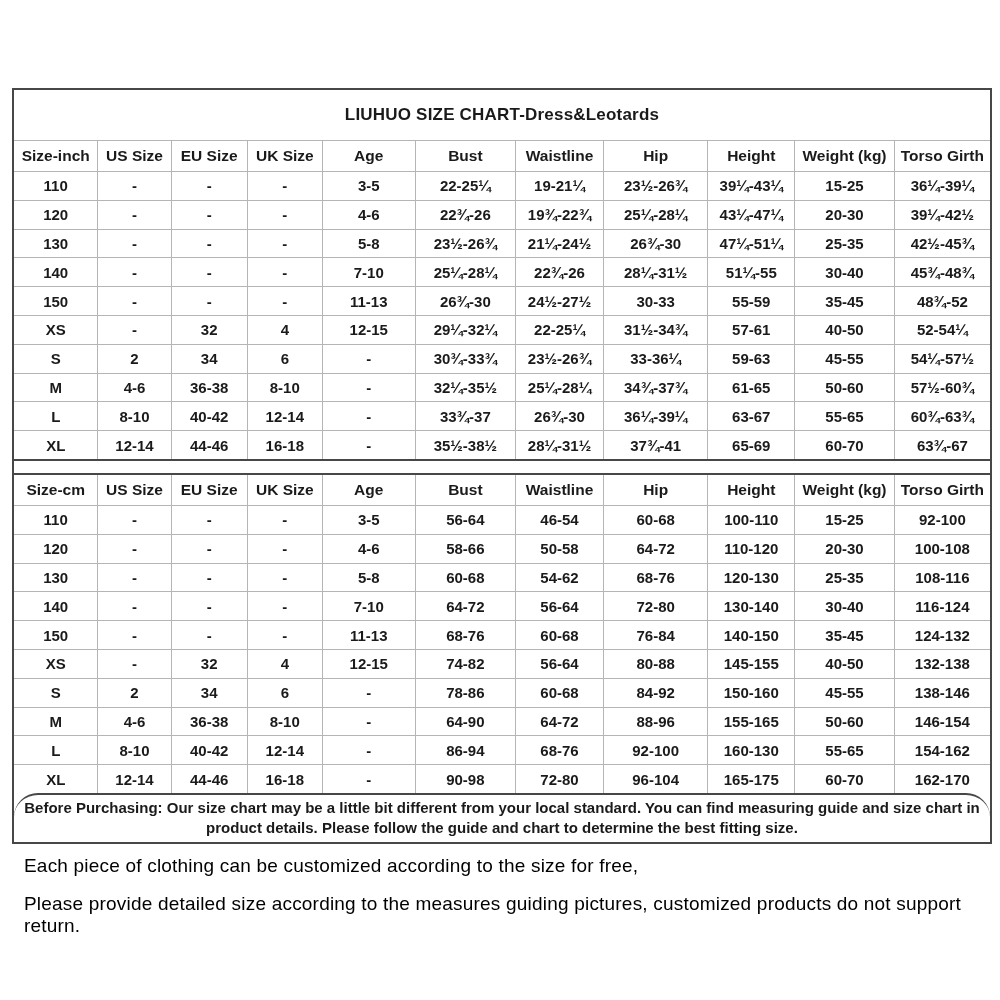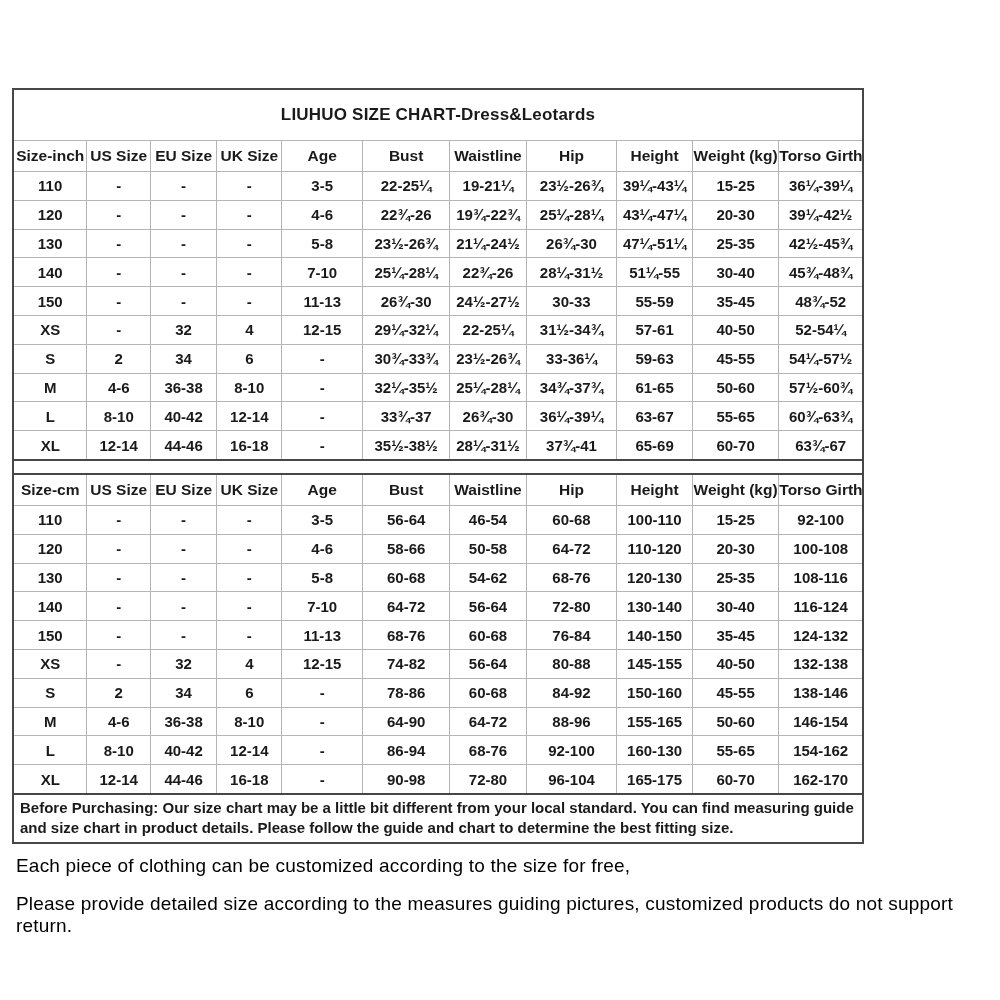--- a/index.html
+++ b/index.html
@@ -9,21 +9,21 @@
     height: 1000px;
     background: #ffffff;
     font-family: "Liberation Sans", sans-serif;
     color: #1a1a1a;
     overflow: hidden;
   }
   .chart-box {
     position: absolute;
     left: 12px;
     top: 88px;
-    width: 852px;
+    width: 980px;
     border: 2px solid #474747;
     background: #ffffff;
     box-sizing: border-box;
   }
   .title-row {
     height: 50px;
     display: flex;
     align-items: center;
     justify-content: center;
     font-weight: bold;
@@ -51,28 +51,30 @@
   table.size-table th:last-child, table.size-table td:last-child { border-right: none; }
   table.size-table tr:first-child th { border-top: none; margin-top: 32px; }
   table.size-table tr:last-child td { border-bottom: none; text-align: center; }
   .table-divider {
     height: 12px;
     border-top: 2px solid #474747;
     border-bottom: 2px solid #474747;
   }
   .note-row {
     border-top: 2px solid #474747;
+    text-align: center;
     font-weight: bold;
     font-size: 15px;
     line-height: 1.35;
     padding: 3px 6px 4px 6px;
+    border-radius: 24px;
   }
   .footer-text {
     position: absolute;
-    left: 16px;
+    left: 24px;
     font-size: 19px;
     font-weight: 500;
     color: #000000;
     letter-spacing: 0.2px;
   }
   #footer-line-1 { top: 855px; }
   #footer-line-2 { top: 893px; }
 </style>
 </head>
 <body>

